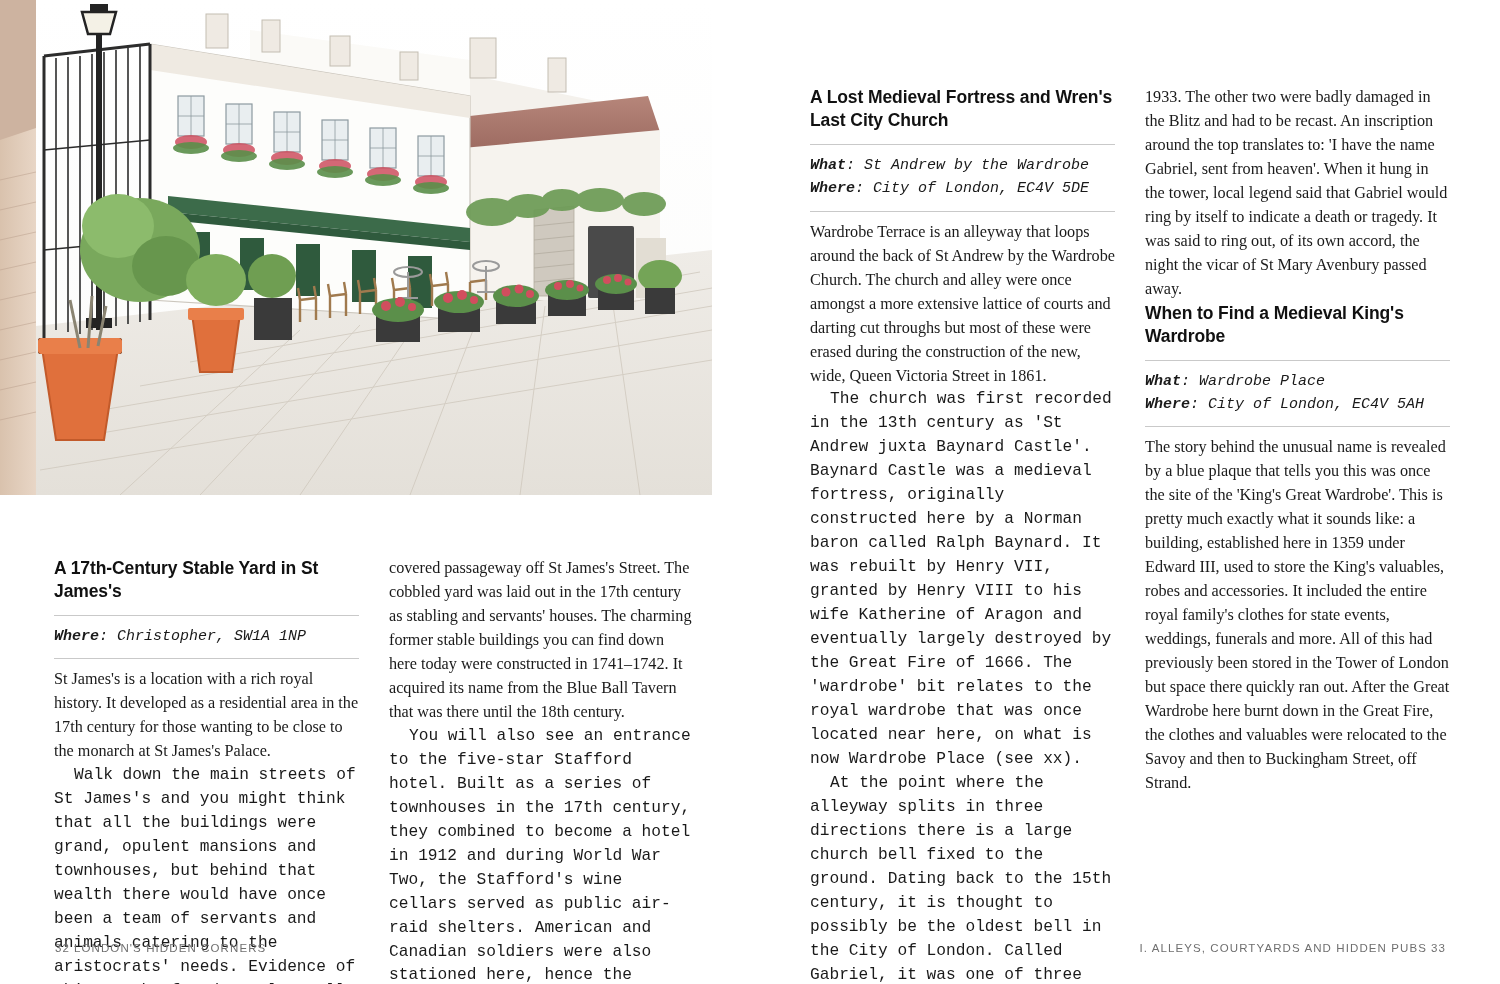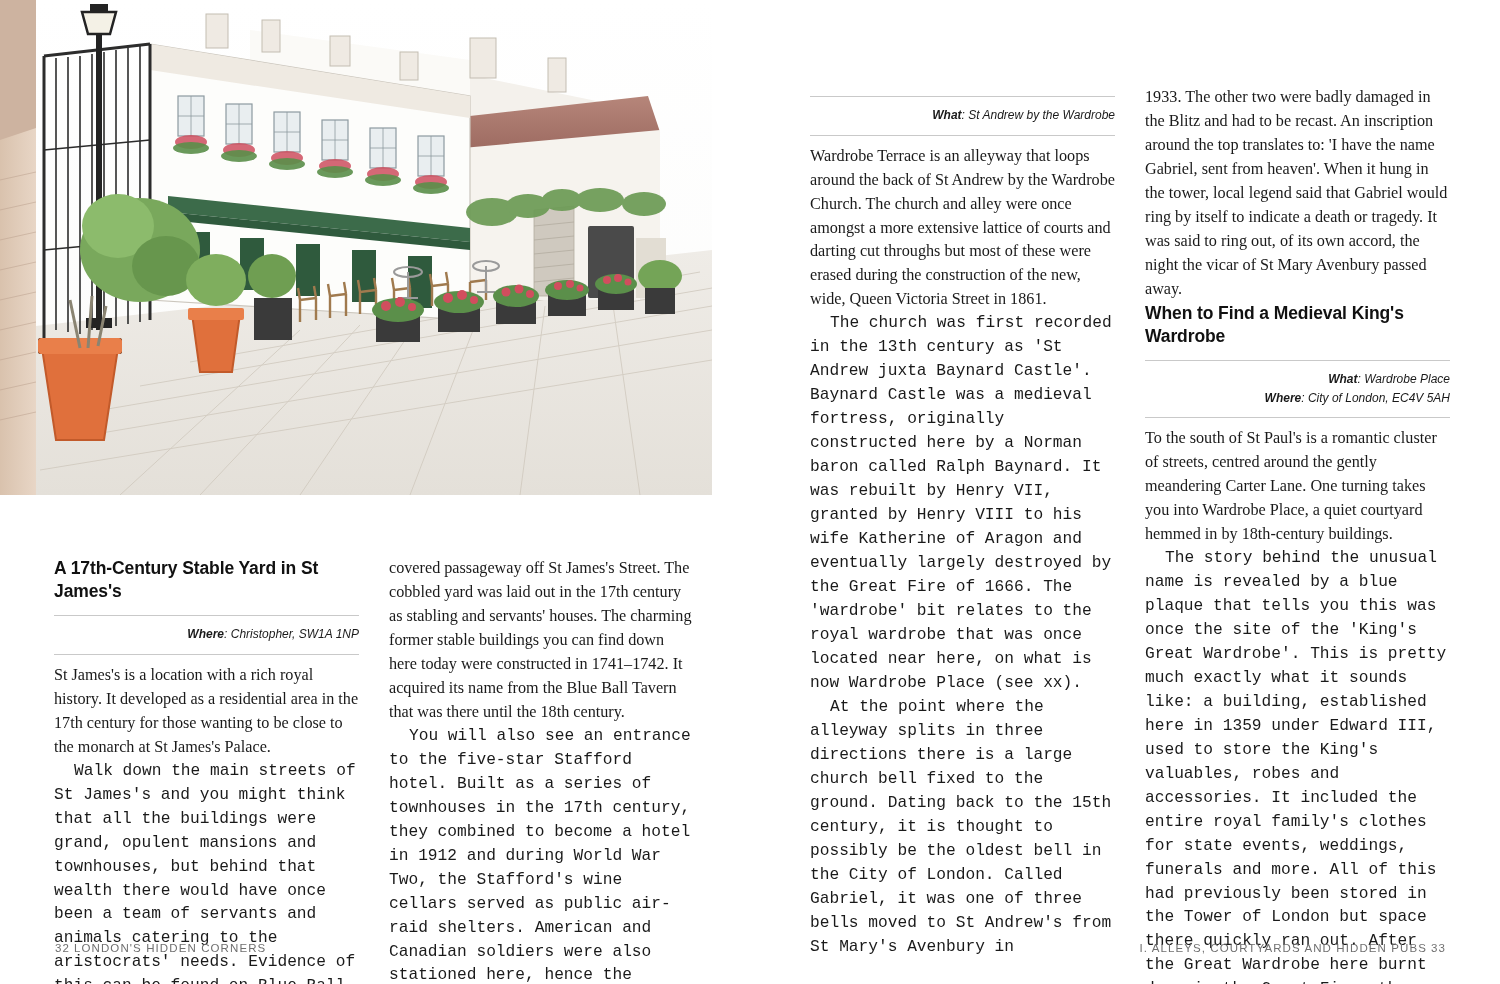--- a/index.html
+++ b/index.html
@@ -67,26 +67,25 @@
     letter-spacing: -0.1px;
     color: #111111;
     margin: 0 0 12px 0;
   }
   .rule {
     border: 0;
     border-top: 1px solid #c9c9c9;
     margin: 10px 0 9px 0;
   }
   .meta {
-    font-family: Liberation Sans, sans-serif;
-    font-size: 12px;
+    font-family: Liberation Mono, monospace;
+    font-size: 15px;
     line-height: 1.55;
     font-style: italic;
     margin: 0;
-    text-align: right;
   }
   .meta b {
     font-style: italic;
     font-weight: bold;
   }
   p.body {
     font-size: 16.2px;
     line-height: 1.48;
     margin: 0;
     text-align: left;
@@ -384,23 +383,27 @@
       <span class="folio">32</span>
       <span>LONDON'S HIDDEN CORNERS</span>
     </div>
   </div>
 
   <div class="page page-right">
     <div class="rcols">
 
       <div class="rcol">
         <div class="section">
+          <h2 class="heading">A Lost Medieval Fortress and Wren's Last City Church</h2>
           <hr class="rule">
           <p class="meta">
             <b>What</b><span>: </span><span>St Andrew by the Wardrobe</span>
+          </p>
+          <p class="meta">
+            <b>Where</b><span>: </span><span>City of London, EC4V 5DE</span>
           </p>
           <hr class="rule">
           <p class="body">Wardrobe Terrace is an alleyway that loops around the back of St Andrew by the Wardrobe Church. The church and alley were once amongst a more extensive lattice of courts and darting cut throughs but most of these were erased during the construction of the new, wide, Queen Victoria Street in 1861.</p>
           <p class="body">The church was first recorded in the 13th century as 'St Andrew juxta Baynard Castle'. Baynard Castle was a medieval fortress, originally constructed here by a Norman baron called Ralph Baynard. It was rebuilt by Henry VII, granted by Henry VIII to his wife Katherine of Aragon and eventually largely destroyed by the Great Fire of 1666. The 'wardrobe' bit relates to the royal wardrobe that was once located near here, on what is now Wardrobe Place (see xx).</p>
           <p class="body">At the point where the alleyway splits in three directions there is a large church bell fixed to the ground. Dating back to the 15th century, it is thought to possibly be the oldest bell in the City of London. Called Gabriel, it was one of three bells moved to St Andrew's from St Mary's Avenbury in</p>
         </div>
       </div>
 
       <div class="rcol">
         <p class="body">1933. The other two were badly damaged in the Blitz and had to be recast. An inscription around the top translates to: 'I have the name Gabriel, sent from heaven'. When it hung in the tower, local legend said that Gabriel would ring by itself to indicate a death or tragedy. It was said to ring out, of its own accord, the night the vicar of St Mary Avenbury passed away.</p>
@@ -408,21 +411,20 @@
         <div class="section">
           <h2 class="heading">When to Find a Medieval King's Wardrobe</h2>
           <hr class="rule">
           <p class="meta">
             <b>What</b><span>: </span><span>Wardrobe Place</span>
           </p>
           <p class="meta">
             <b>Where</b><span>: </span><span>City of London, EC4V 5AH</span>
           </p>
           <hr class="rule">
-          <p class="body">To the south of St Paul's is a romantic cluster of streets, centred around the gently meandering Carter Lane. One turning takes you into Wardrobe Place, a quiet courtyard hemmed in by 18th-century buildings.</p>
           <p class="body">The story behind the unusual name is revealed by a blue plaque that tells you this was once the site of the 'King's Great Wardrobe'. This is pretty much exactly what it sounds like: a building, established here in 1359 under Edward III, used to store the King's valuables, robes and accessories. It included the entire royal family's clothes for state events, weddings, funerals and more. All of this had previously been stored in the Tower of London but space there quickly ran out. After the Great Wardrobe here burnt down in the Great Fire, the clothes and valuables were relocated to the Savoy and then to Buckingham Street, off Strand.</p>
         </div>
       </div>
 
     </div>
 
     <div class="footer footer-right">
       <span>I. ALLEYS, COURTYARDS AND HIDDEN PUBS</span>
       <span class="folio">33</span>
     </div>

